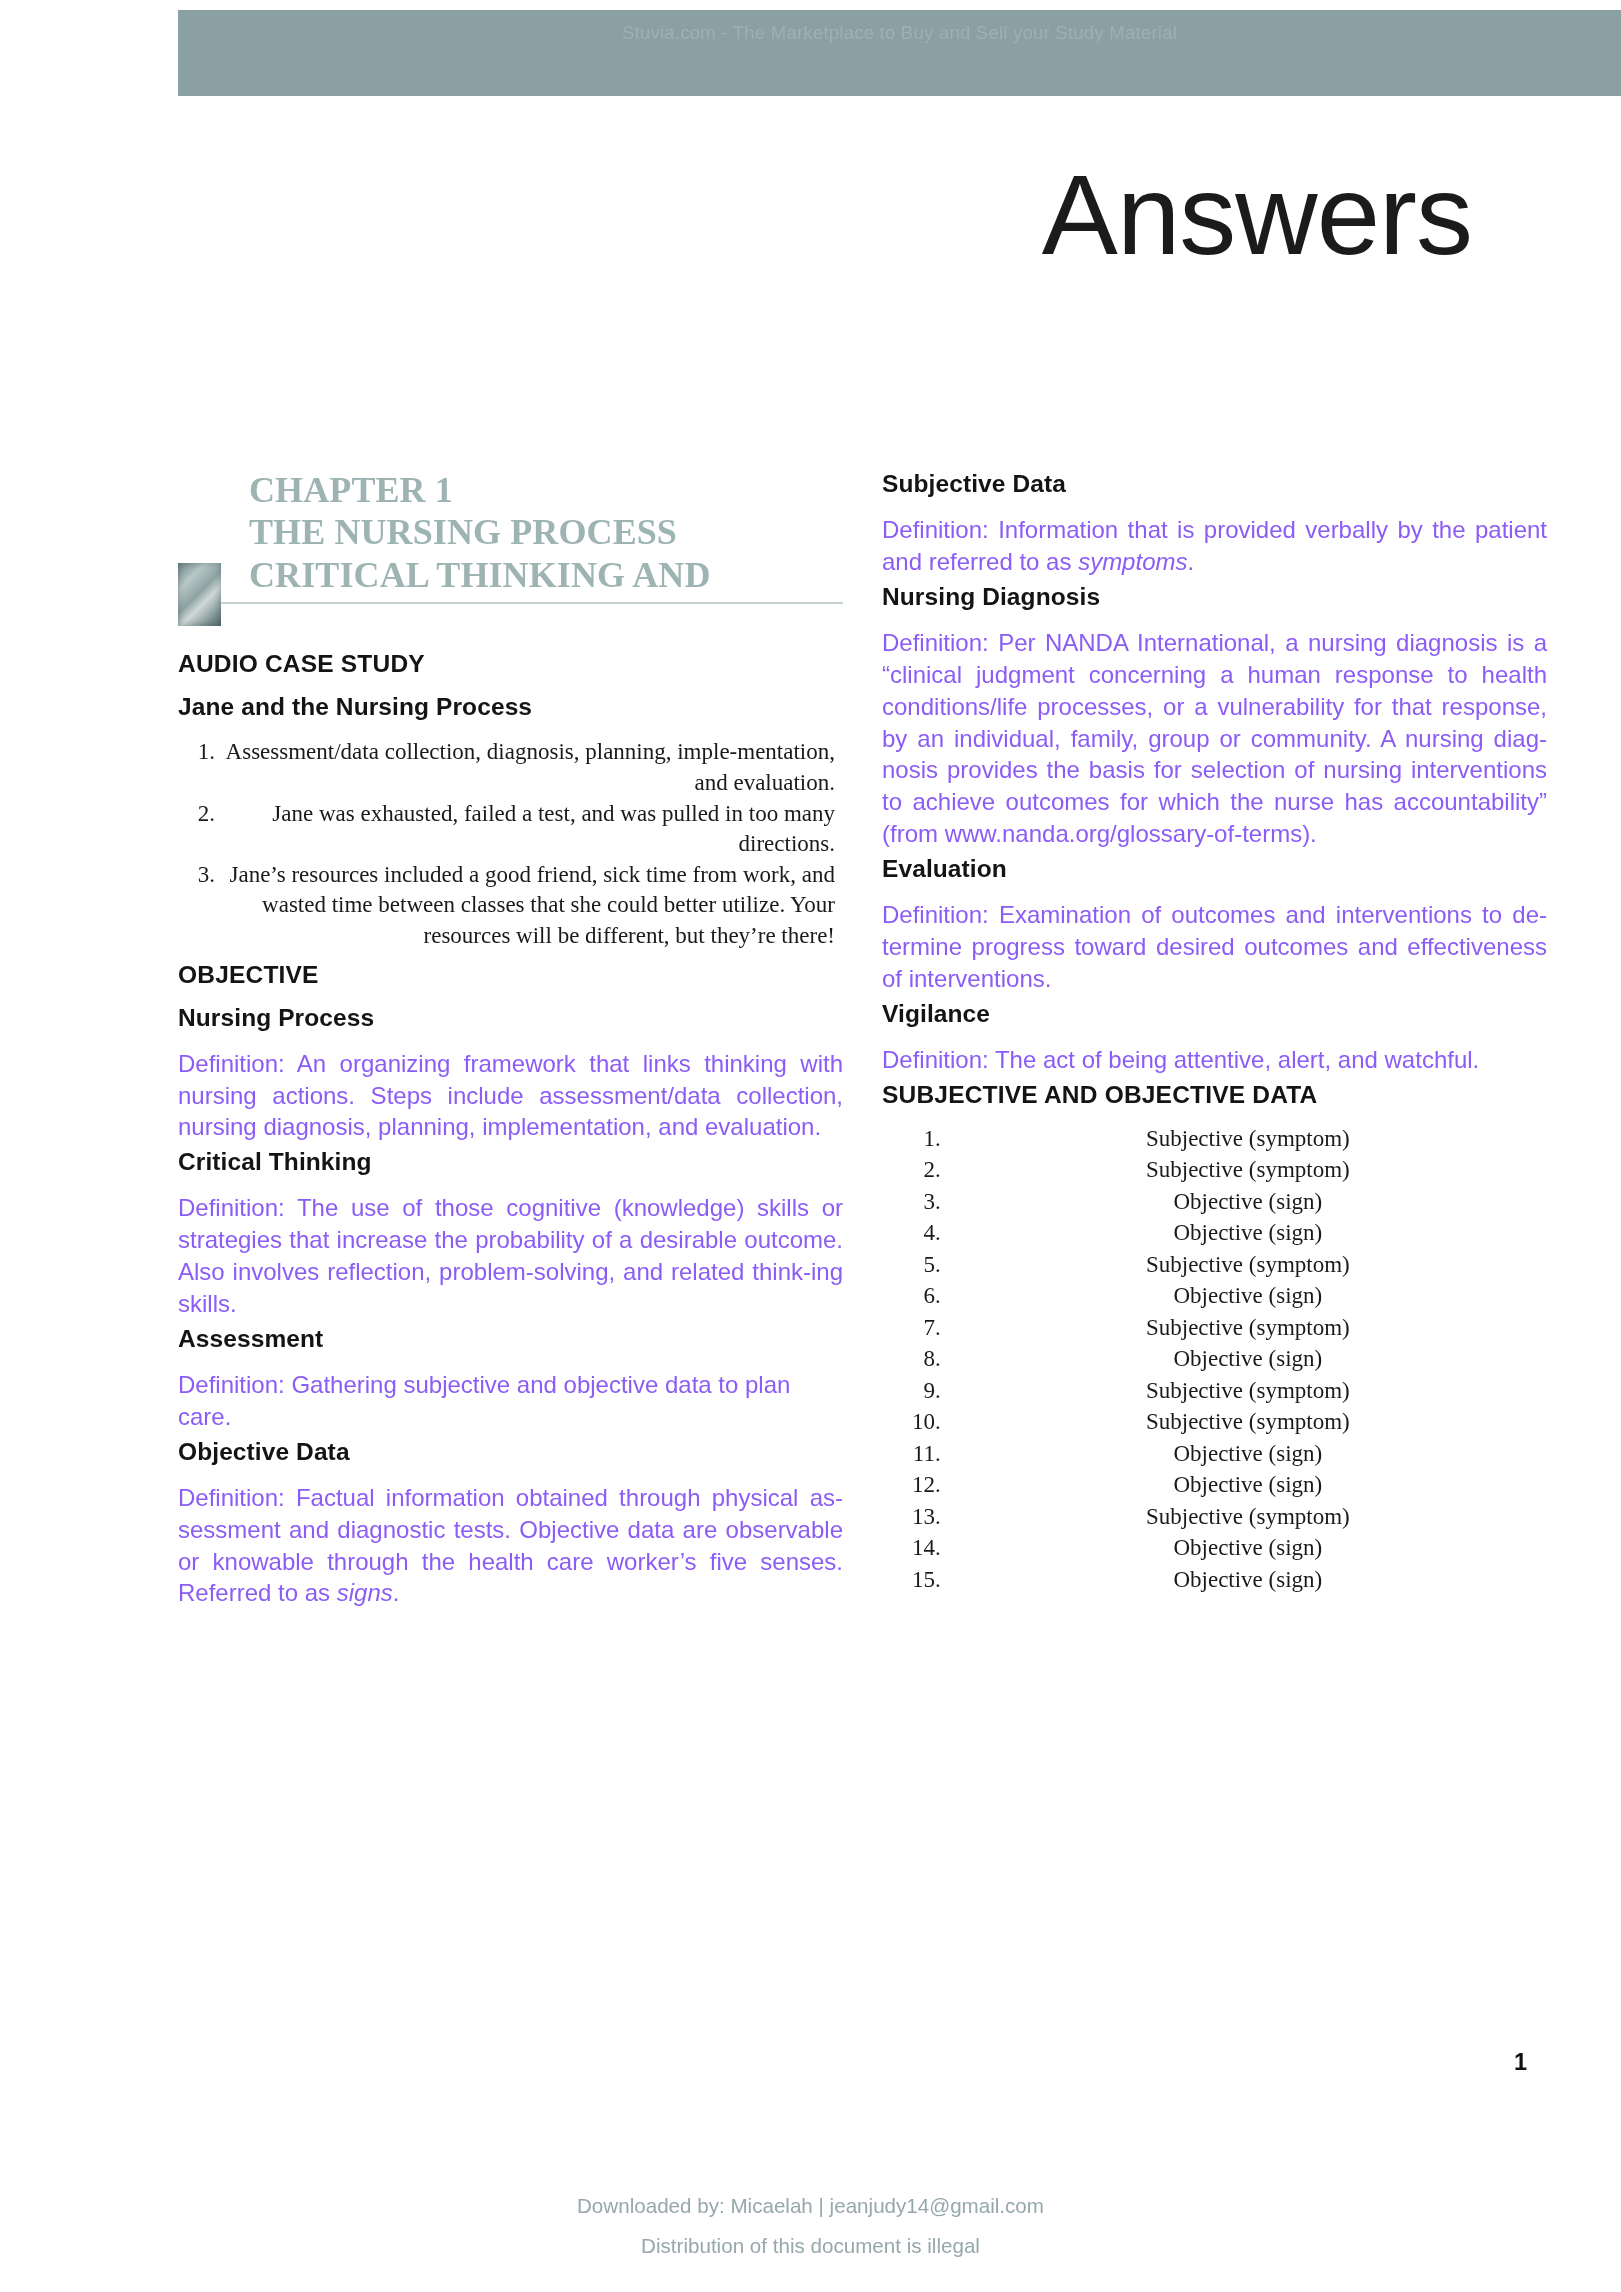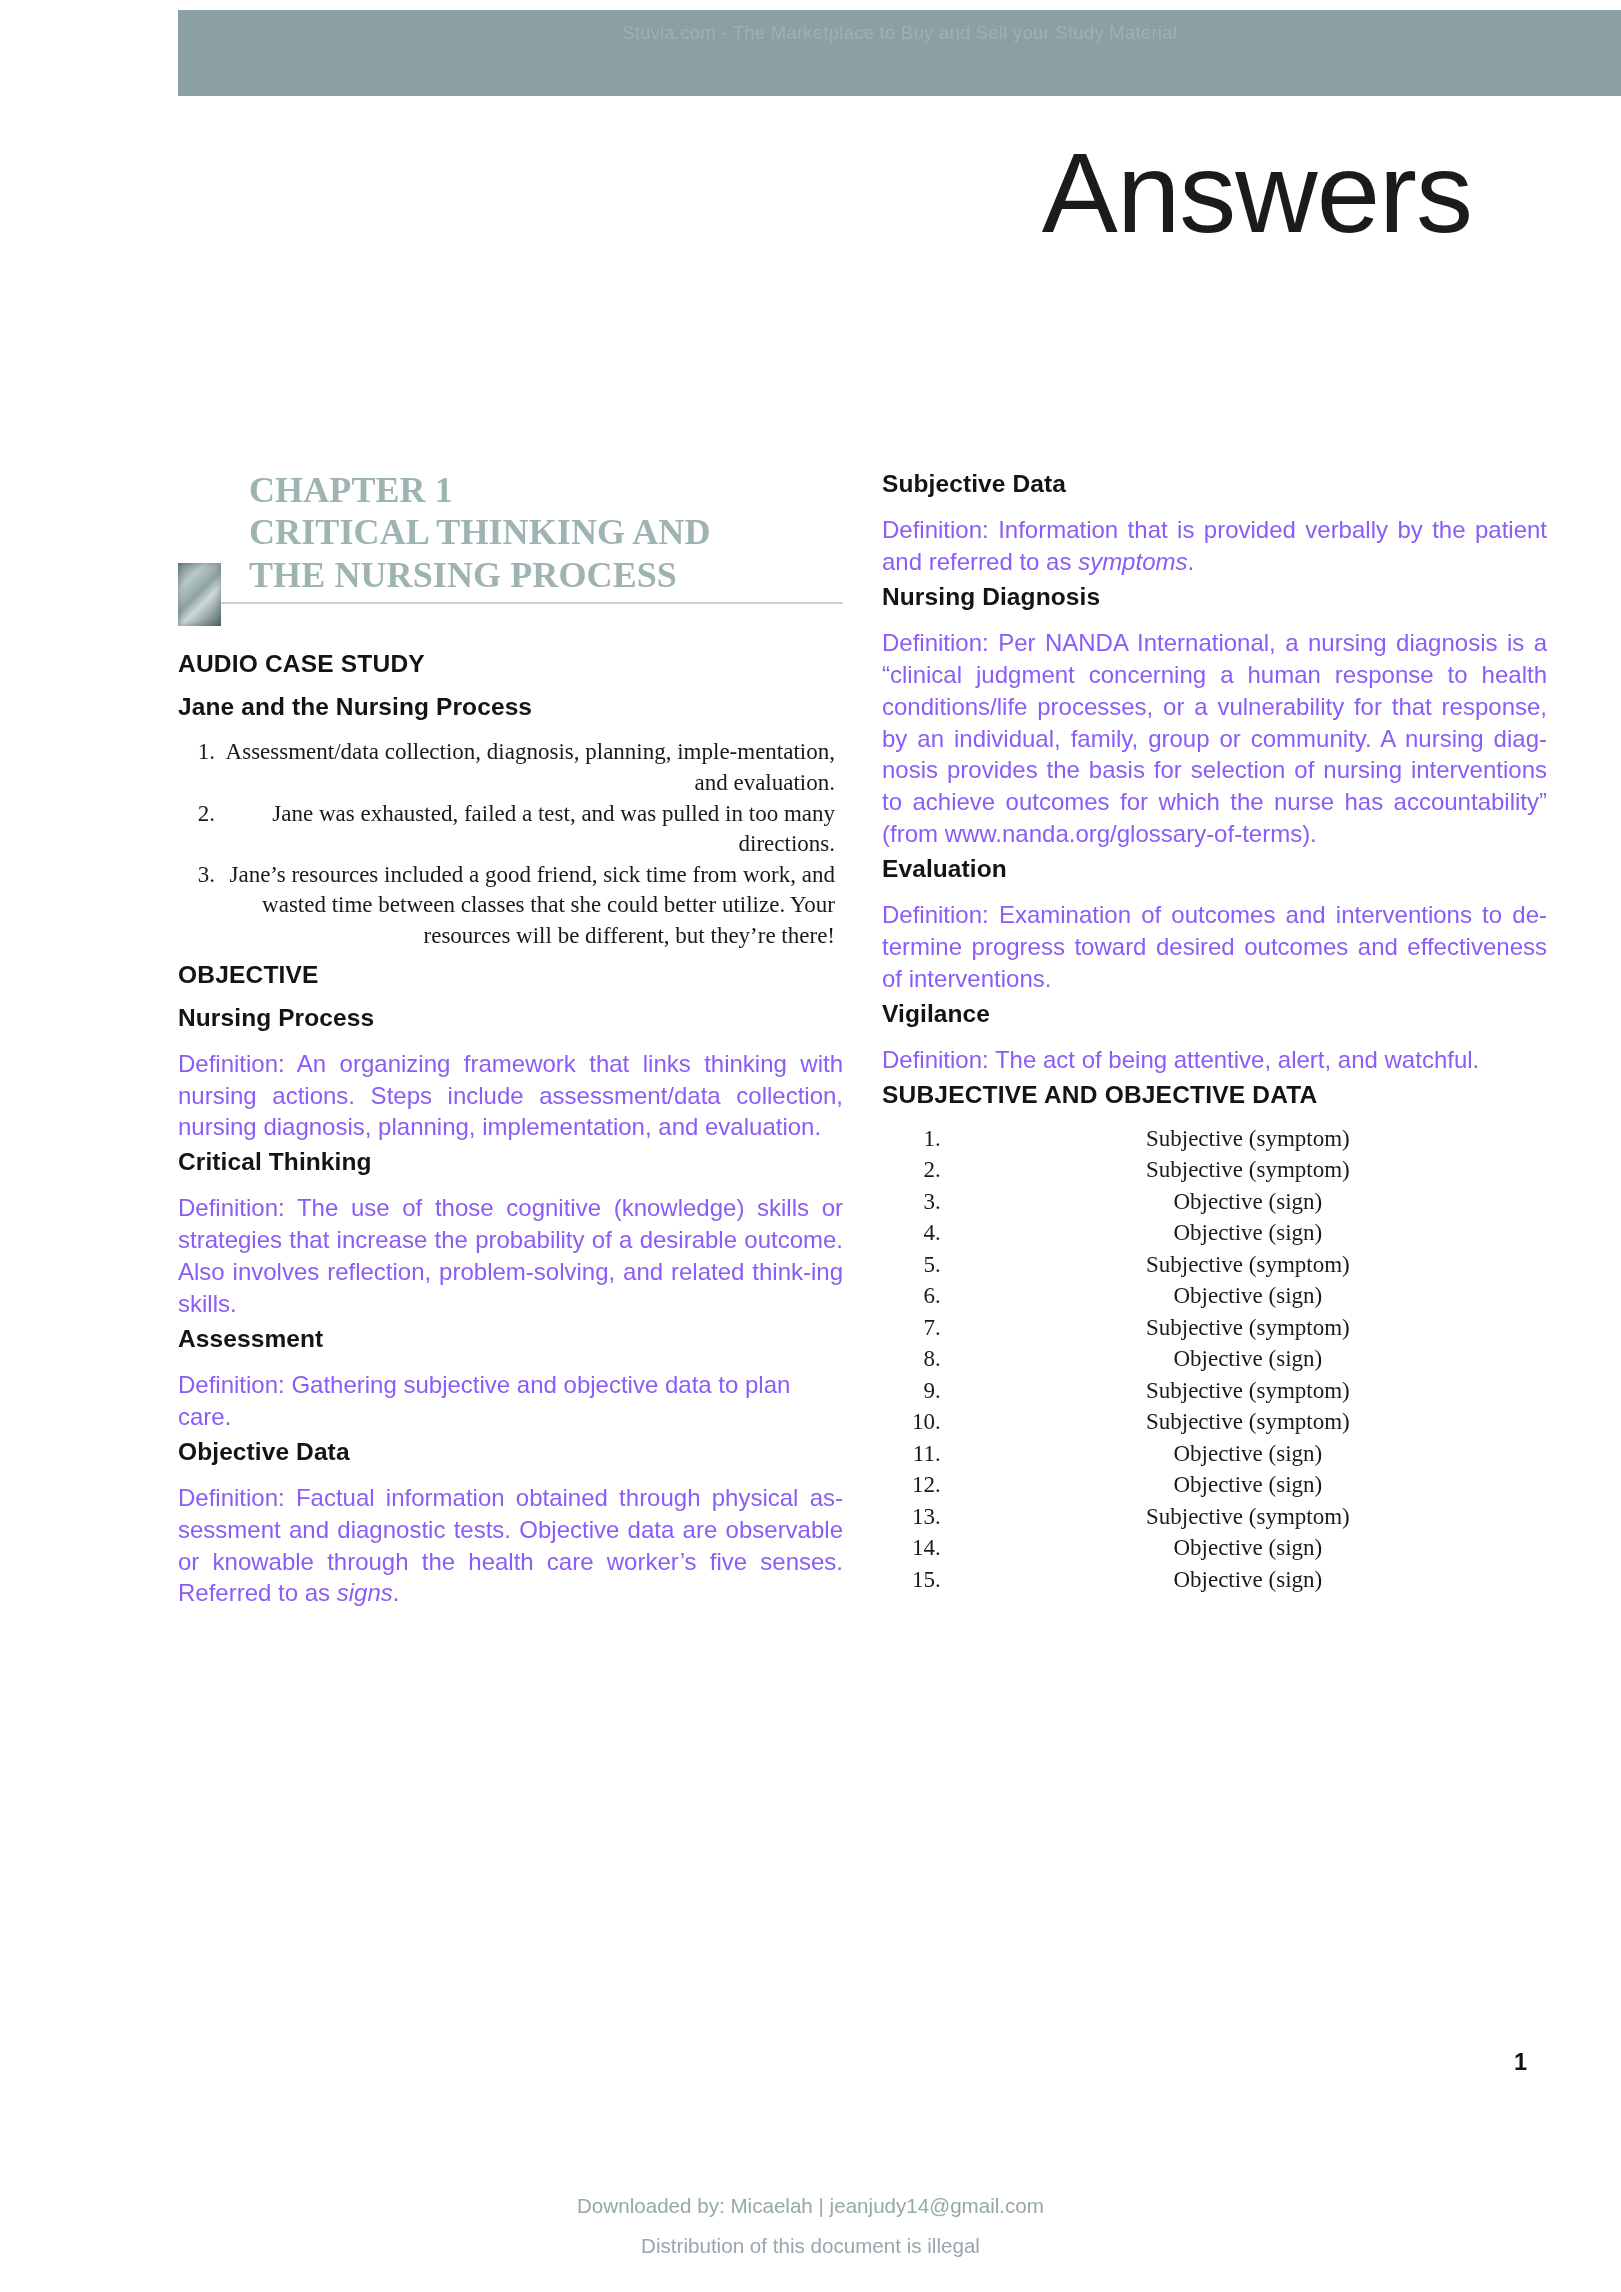--- a/index.html
+++ b/index.html
@@ -41,21 +41,21 @@
     font-size: 18.6px;
     letter-spacing: 0.2px;
     color: #9eb0b3;
     white-space: nowrap;
   }
 
   
   .page-title {
     position: absolute;
     right: 149px;
-    top: 136px;
+    top: 158px;
     font-family: "Liberation Sans", sans-serif;
     font-weight: 400;
     font-size: 114px;
     line-height: 1;
     letter-spacing: -1px;
     color: #1b1b1b;
   }
 
   
   .columns {
@@ -219,22 +219,22 @@
 <div class="page-title">Answers</div>
 
 <div class="columns">
 
   <div class="col col-left">
 
     <div class="chapter-block">
       <div class="chapter-thumb"></div>
       <div class="chapter-heading">
         <div>CHAPTER 1</div>
+        <div>THE NURSING PROCESS</div>
         <div>CRITICAL THINKING AND</div>
-        <div>THE NURSING PROCESS</div>
       </div>
       <div class="chapter-rule"></div>
     </div>
 
     <h2 class="sect">AUDIO CASE STUDY</h2>
 
     <h3 class="term">Jane and the Nursing Process</h3>
 
     <ol class="numlist">
       <li>Assessment/data collection, diagnosis, planning, imple-mentation, and evaluation.</li>

